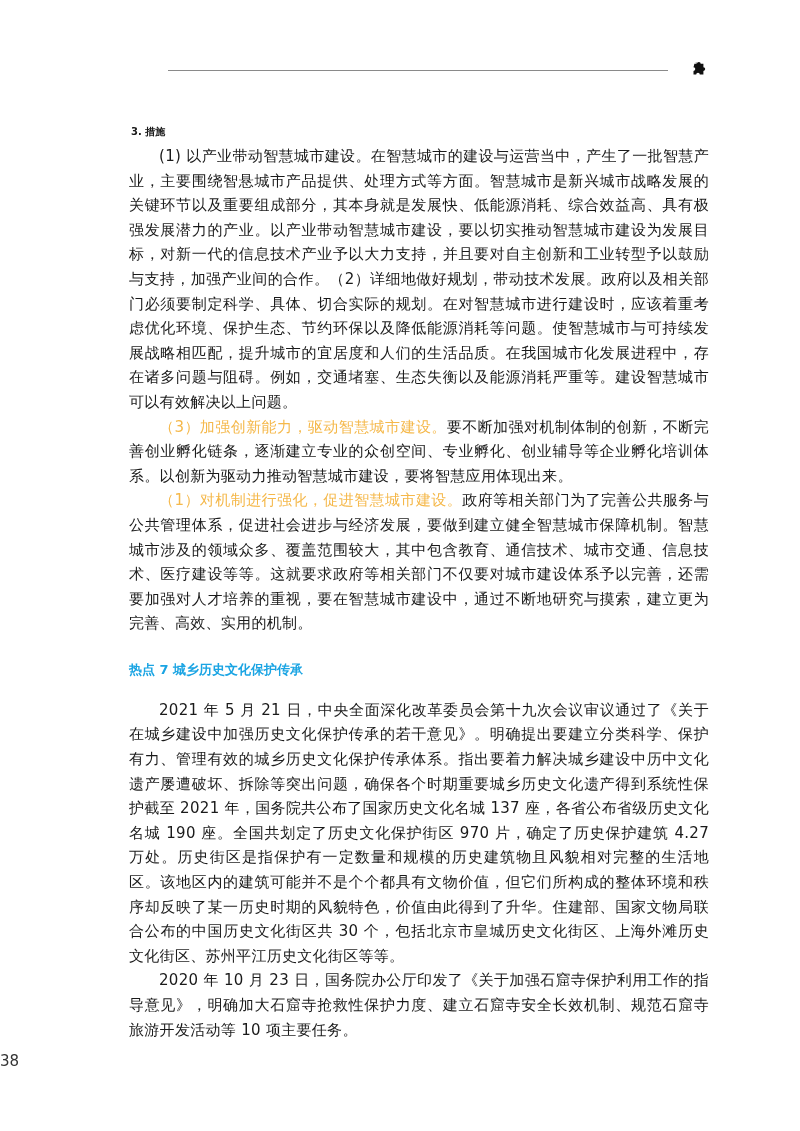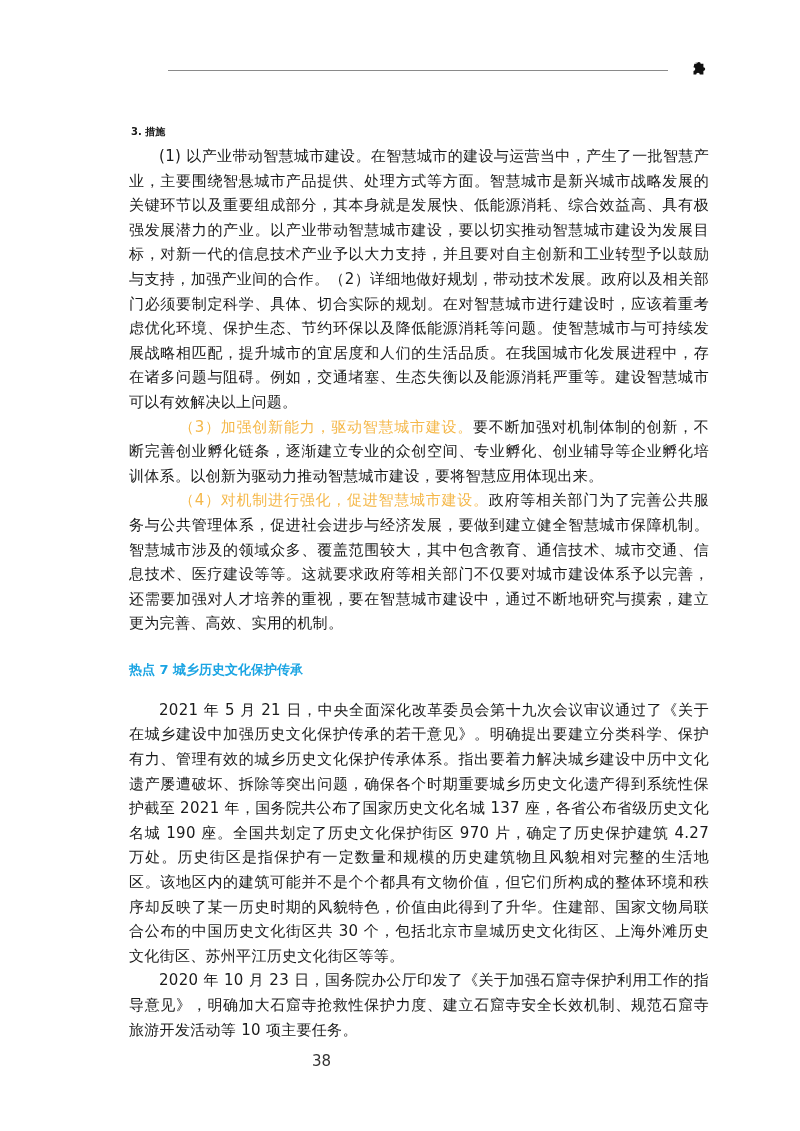--- a/index.html
+++ b/index.html
@@ -3,36 +3,36 @@
 <meta charset="utf-8">
 <style>
   html, body { margin:0; padding:0; background:#ffffff; }
   body { width:800px; height:1131px; position:relative; overflow:hidden;
          font-family:"DejaVu Sans","Liberation Sans",sans-serif; color:#1a1a1a; }
   .header-rule { position:absolute; left:168px; top:70px; width:500px; height:1px; background:#8a8a8a; }
   .header-icon { position:absolute; left:689px; top:61px; width:18px; height:18px; }
   .content { position:absolute; left:129px; top:118px; width:580px; }
   .sec-head { font-weight:bold; font-size:10px; line-height:24px; height:24px; margin:2px 0 0 2px; }
   .para { font-size:15px; line-height:24.6px; text-indent:2em; text-align:justify; margin:0; letter-spacing:0.3px; }
-  .hl { color:#f5b84a;margin-left:20px; }
+  .hl { color:#f5b84a; }
   .hot-title { font-weight:bold; font-size:13px; color:#1aa4e3; line-height:28px; margin:20px 0 14px 0; }
-  .page-num { position:absolute; left:0; width:643px; top:1052px; text-align:center; font-size:15px; color:#333; }
+  .page-num { position:absolute; left:0; width:643px; top:1052px; font-size:15px; color:#333; }
 </style>
 </head>
 <body>
 
 <div class="header-rule"></div>
 <svg class="header-icon" viewBox="0 0 20 20">
   <path d="M7 2 h4 v2 a2 2 0 1 0 0 0 v0 h0 M6 3 h3 a2 2 0 0 1 4 0 h3 v4 a2 2 0 0 1 0 4 v4 h-4 a2 2 0 0 0 -4 0 h-3 v-4 a2 2 0 0 0 0 -4 z" fill="#111"></path>
 </svg>
 
 <div class="content">
   <div class="sec-head">3. 措施</div>
   <p class="para">(1) 以产业带动智慧城市建设。在智慧城市的建设与运营当中，产生了一批智慧产业，主要围绕智悬城市产品提供、处理方式等方面。智慧城市是新兴城市战略发展的关键环节以及重要组成部分，其本身就是发展快、低能源消耗、综合效益高、具有极强发展潜力的产业。以产业带动智慧城市建设，要以切实推动智慧城市建设为发展目标，对新一代的信息技术产业予以大力支持，并且要对自主创新和工业转型予以鼓励与支持，加强产业间的合作。（2）详细地做好规划，带动技术发展。政府以及相关部门必须要制定科学、具体、切合实际的规划。在对智慧城市进行建设时，应该着重考虑优化环境、保护生态、节约环保以及降低能源消耗等问题。使智慧城市与可持续发展战略相匹配，提升城市的宜居度和人们的生活品质。在我国城市化发展进程中，存在诸多问题与阻碍。例如，交通堵塞、生态失衡以及能源消耗严重等。建设智慧城市可以有效解决以上问题。</p>
   <p class="para"><span class="hl">（3）加强创新能力，驱动智慧城市建设。</span><span>要不断加强对机制体制的创新，不断完善创业孵化链条，逐渐建立专业的众创空间、专业孵化、创业辅导等企业孵化培训体系。以创新为驱动力推动智慧城市建设，要将智慧应用体现出来。</span></p>
-  <p class="para"><span class="hl">（4）对机制进行强化，促进智慧城市建设。</span><span>政府等相关部门为了完善公共服务与公共管理体系，促进社会进步与经济发展，要做到建立健全智慧城市保障机制。智慧城市涉及的领域众多、覆盖范围较大，其中包含教育、通信技术、城市交通、信息技术、医疗建设等等。这就要求政府等相关部门不仅要对城市建设体系予以完善，还需要加强对人才培养的重视，要在智慧城市建设中，通过不断地研究与摸索，建立更为完善、高效、实用的机制。</span></p>
+  <p class="para"><span class="hl">（1）对机制进行强化，促进智慧城市建设。</span><span>政府等相关部门为了完善公共服务与公共管理体系，促进社会进步与经济发展，要做到建立健全智慧城市保障机制。智慧城市涉及的领域众多、覆盖范围较大，其中包含教育、通信技术、城市交通、信息技术、医疗建设等等。这就要求政府等相关部门不仅要对城市建设体系予以完善，还需要加强对人才培养的重视，要在智慧城市建设中，通过不断地研究与摸索，建立更为完善、高效、实用的机制。</span></p>
 
   <div class="hot-title">热点 7 城乡历史文化保护传承</div>
   <p class="para">2021 年 5 月 21 日，中央全面深化改革委员会第十九次会议审议通过了《关于在城乡建设中加强历史文化保护传承的若干意见》。明确提出要建立分类科学、保护有力、管理有效的城乡历史文化保护传承体系。指出要着力解决城乡建设中历中文化遗产屡遭破坏、拆除等突出问题，确保各个时期重要城乡历史文化遗产得到系统性保护截至 2021 年，国务院共公布了国家历史文化名城 137 座，各省公布省级历史文化名城 190 座。全国共划定了历史文化保护街区 970 片，确定了历史保护建筑 4.27 万处。历史街区是指保护有一定数量和规模的历史建筑物且风貌相对完整的生活地区。该地区内的建筑可能并不是个个都具有文物价值，但它们所构成的整体环境和秩序却反映了某一历史时期的风貌特色，价值由此得到了升华。住建部、国家文物局联合公布的中国历史文化街区共 30 个，包括北京市皇城历史文化街区、上海外滩历史文化街区、苏州平江历史文化街区等等。</p>
   <p class="para">2020 年 10 月 23 日，国务院办公厅印发了《关于加强石窟寺保护利用工作的指导意见》，明确加大石窟寺抢救性保护力度、建立石窟寺安全长效机制、规范石窟寺旅游开发活动等 10 项主要任务。</p>
 </div>
 
 <div class="page-num">38</div>
 
 </body></html>

